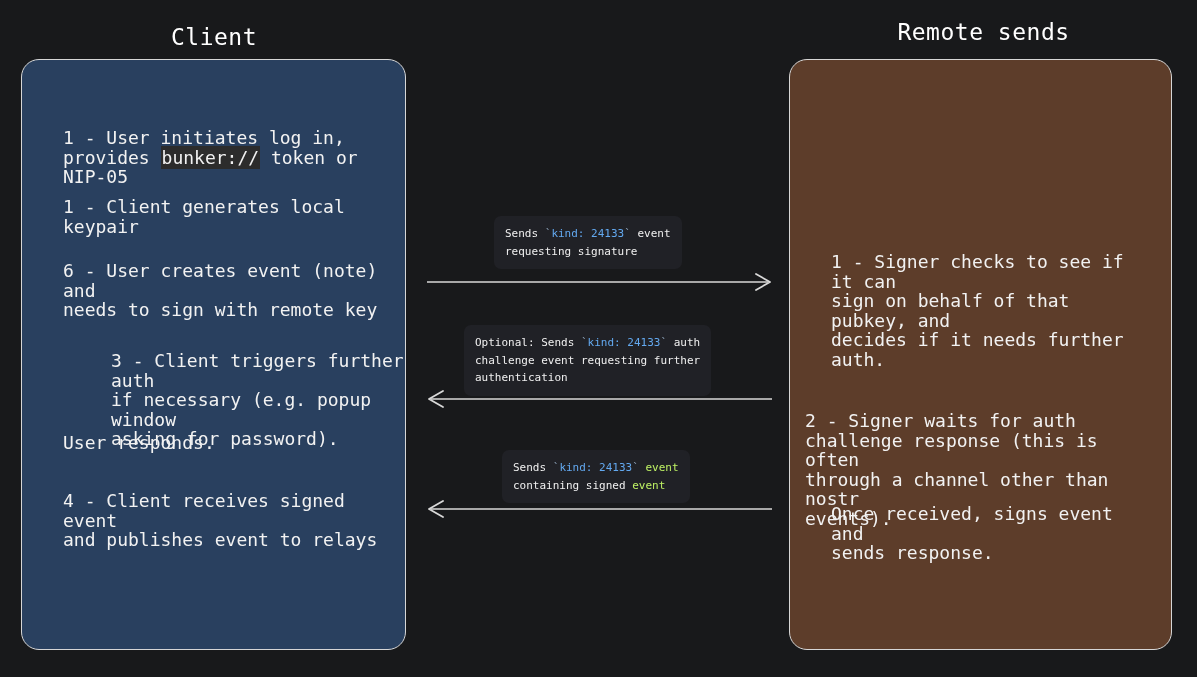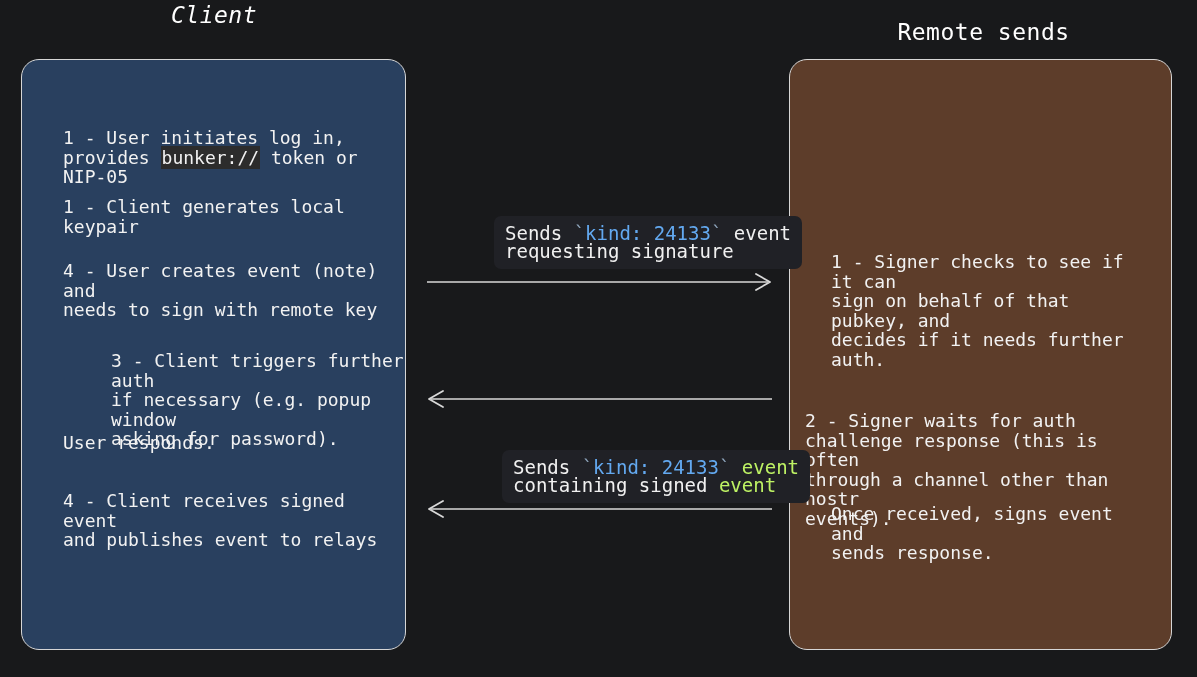--- a/index.html
+++ b/index.html
@@ -23,21 +23,21 @@
 
   
   .col-title {
     position: absolute;
     font-size: 23px;
     letter-spacing: 0.5px;
     color: #ffffff;
     text-align: center;
     white-space: nowrap;
   }
-  #title-client  { left: 0px;   top: 2px; width: 428px; font-style: italic; }
+  #title-client  { left: 0px;   top: 24px; width: 428px; }
   #title-signer  { left: 770px; top: 19px; width: 427px; }
 
   
   .actor-box {
     position: absolute;
     border: 1.6px solid #d6d6d6;
     border-radius: 18px;
     box-sizing: border-box;
   }
   #box-client {
@@ -90,21 +90,21 @@
   #arrow-2 { top: 389px; }
   #arrow-3 { top: 499px; }
   .arrow svg { display: block; overflow: visible; }
 
   
   .msg-label {
     position: absolute;
     background: #202126;
     border-radius: 7px;
     padding: 9px 11px;
-    font-size: 19px;
+    font-size: 11px;
     line-height: 17.5px;
     color: #f0f0f0;
     white-space: pre;
     box-sizing: border-box;
   }
   .msg-label .kw   { color: #63a9f0; }
   .msg-label .tick { color: #8fa6bd; }
   .msg-label .hl   { color: #bef264; }
 
   #msg-1 { left: 494px; top: 216px; }
@@ -121,21 +121,21 @@
   <div class="col-title" id="title-signer">Remote sends</div>
 
   <div class="actor-box" id="box-client"></div>
 
   <div class="step" id="step-c1"><span>1 - User initiates log in,
 provides </span><span class="chip">bunker://</span><span> token or
 NIP-05</span></div>
 
   <div class="step" id="step-c2">1 - Client generates local keypair</div>
 
-  <div class="step" id="step-c3">4 - User creates event (note) and
+  <div class="step" id="step-c3">6 - User creates event (note) and
 needs to sign with remote key</div>
 
   <div class="step" id="step-c4">3 - Client triggers further auth
 if necessary (e.g. popup window
 asking for password).</div>
 
   <div class="step" id="step-c5">User responds.</div>
 
   <div class="step" id="step-c6">4 - Client receives signed event
 and publishes event to relays</div>
@@ -171,17 +171,20 @@
   <div class="arrow" id="arrow-3">
     <svg width="345" height="20" viewBox="0 0 345 20" xmlns="http://www.w3.org/2000/svg">
       <line x1="4" y1="10" x2="345" y2="10" stroke="#d9d9d9" stroke-width="1.6"></line>
       <polyline points="16,2 2,10 16,18" fill="none" stroke="#d9d9d9" stroke-width="1.8" stroke-linecap="round" stroke-linejoin="round"></polyline>
     </svg>
   </div>
 
   <div class="msg-label" id="msg-1"><span>Sends </span><span class="tick">`</span><span class="kw">kind: 24133</span><span class="tick">`</span><span> event
 requesting signature</span></div>
 
+  <div class="msg-label" id="msg-2"><span>Optional: Sends </span><span class="tick">`</span><span class="kw">kind: 24133</span><span class="tick">`</span><span> auth
+challenge event requesting further
+authentication</span></div>
 
   <div class="msg-label" id="msg-3"><span>Sends </span><span class="tick">`</span><span class="kw">kind: 24133</span><span class="tick">`</span><span> </span><span class="hl">event</span><span>
 containing signed </span><span class="hl">event</span></div>
 
 </div>
 
 </body></html>

